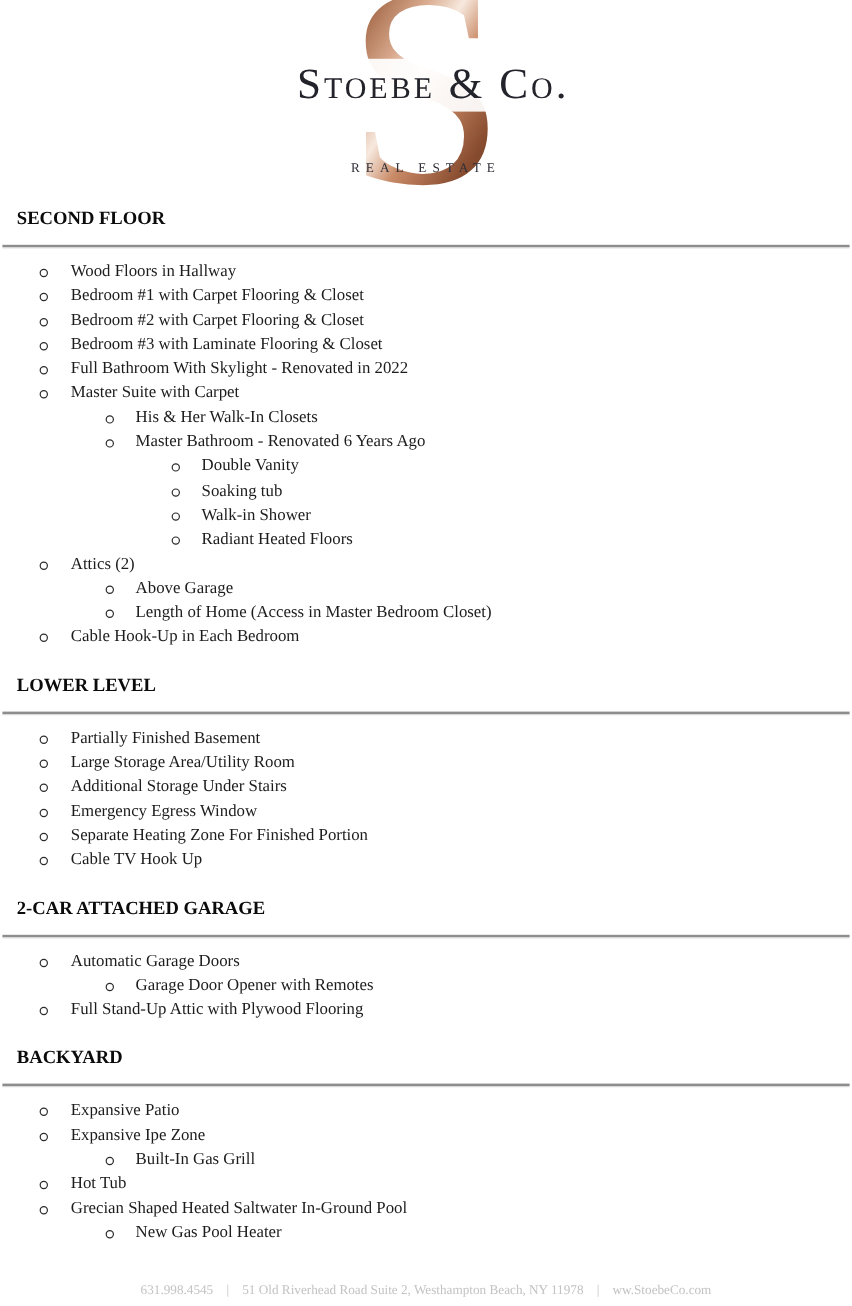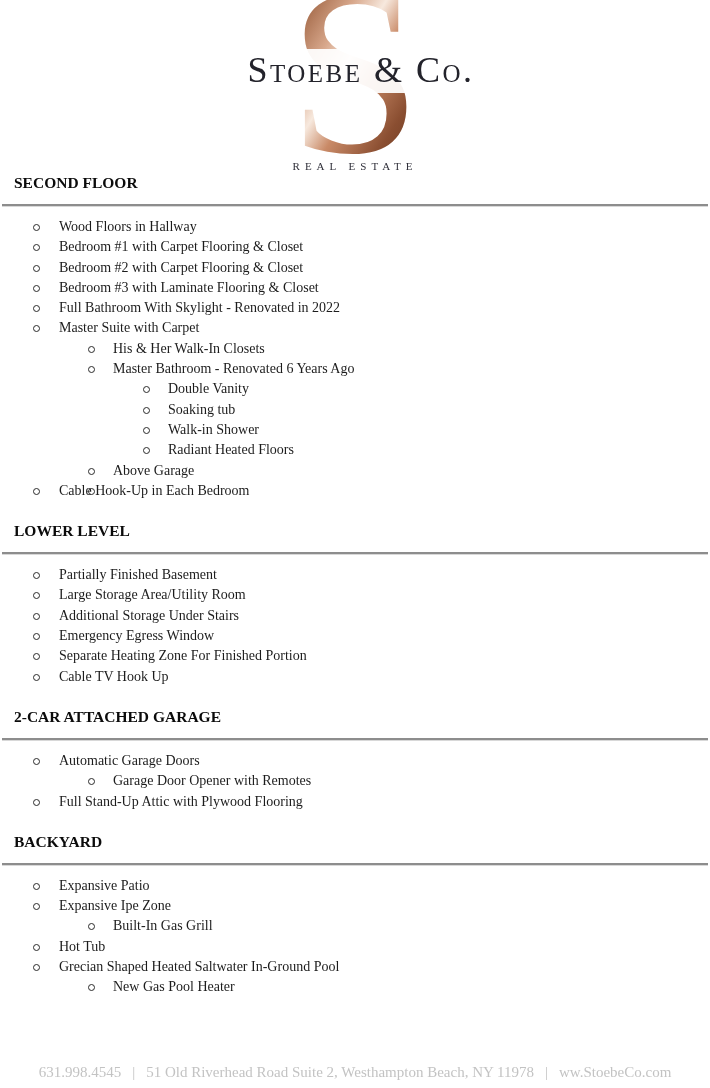--- a/index.html
+++ b/index.html
@@ -24,21 +24,21 @@
   }
   .brand {
     position: absolute; left: 12px; right: 0; top: 50px;
     text-align: center;
     font-variant: small-caps;
     font-size: 36px; line-height: 40px;
     letter-spacing: 2.5px;
     color: #23232b;
   }
   .tagline {
-    position: absolute; left: 0; right: 0; top: 160px;
+    position: absolute; left: 0; right: 0; top: 134px;
     text-align: center;
     font-size: 11px; letter-spacing: 5px;
     color: #30303a;
   }
 
   
   .content { padding: 12px 2px 0 2px; }
   .section + .section { margin-top: 22px; }
   .sec-title {
     margin: 0 0 13px 12px;
@@ -58,21 +58,21 @@
     background: transparent;
   }
   .lv1 { padding-left: 57px; }  .lv1 .bullet { left: 31px; }
   .lv2 { padding-left: 111px; } .lv2 .bullet { left: 86px; }
   .lv3 { padding-left: 166px; } .lv3 .bullet { left: 141px; }
 
   
   .page-footer {
     position: absolute; left: 0; right: 0; bottom: 7px;
     text-align: center;
-    font-size: 15px; color: #c3c3c3;
+    font-size: 11px; color: #c3c3c3;
     white-space: nowrap;
   }
   .page-footer .sep { margin: 0 11px; }
 </style>
 </head>
 <body>
 
 <div class="page">
 
   <header class="logo">
@@ -105,22 +105,23 @@
           <li class="lv1"><span class="bullet"></span><span>Bedroom #2 with Carpet Flooring &amp; Closet</span></li>
           <li class="lv1"><span class="bullet"></span><span>Bedroom #3 with Laminate Flooring &amp; Closet</span></li>
           <li class="lv1"><span class="bullet"></span><span>Full Bathroom With Skylight - Renovated in 2022</span></li>
           <li class="lv1"><span class="bullet"></span><span>Master Suite with Carpet</span></li>
           <li class="lv2"><span class="bullet"></span><span>His &amp; Her Walk-In Closets</span></li>
           <li class="lv2"><span class="bullet"></span><span>Master Bathroom - Renovated 6 Years Ago</span></li>
           <li class="lv3"><span class="bullet"></span><span>Double Vanity</span></li>
           <li class="lv3"><span class="bullet"></span><span>Soaking tub</span></li>
           <li class="lv3"><span class="bullet"></span><span>Walk-in Shower</span></li>
           <li class="lv3"><span class="bullet"></span><span>Radiant Heated Floors</span></li>
+          <li class="lv1"><span class="bullet"></span><span>Attics (2)</span></li>
           <li class="lv2"><span class="bullet"></span><span>Above Garage</span></li>
-          <li class="lv2"><span class="bullet"></span></li>
+          <li class="lv2"><span class="bullet"></span><span>Length of Home (Access in Master Bedroom Closet)</span></li>
           <li class="lv1"><span class="bullet"></span><span>Cable Hook-Up in Each Bedroom</span></li>
         </ul>
       </section>
       <section class="section">
         <h2 class="sec-title">LOWER LEVEL</h2>
         <div class="rule"></div>
         <ul class="features">
           <li class="lv1"><span class="bullet"></span><span>Partially Finished Basement</span></li>
           <li class="lv1"><span class="bullet"></span><span>Large Storage Area/Utility Room</span></li>
           <li class="lv1"><span class="bullet"></span><span>Additional Storage Under Stairs</span></li>

